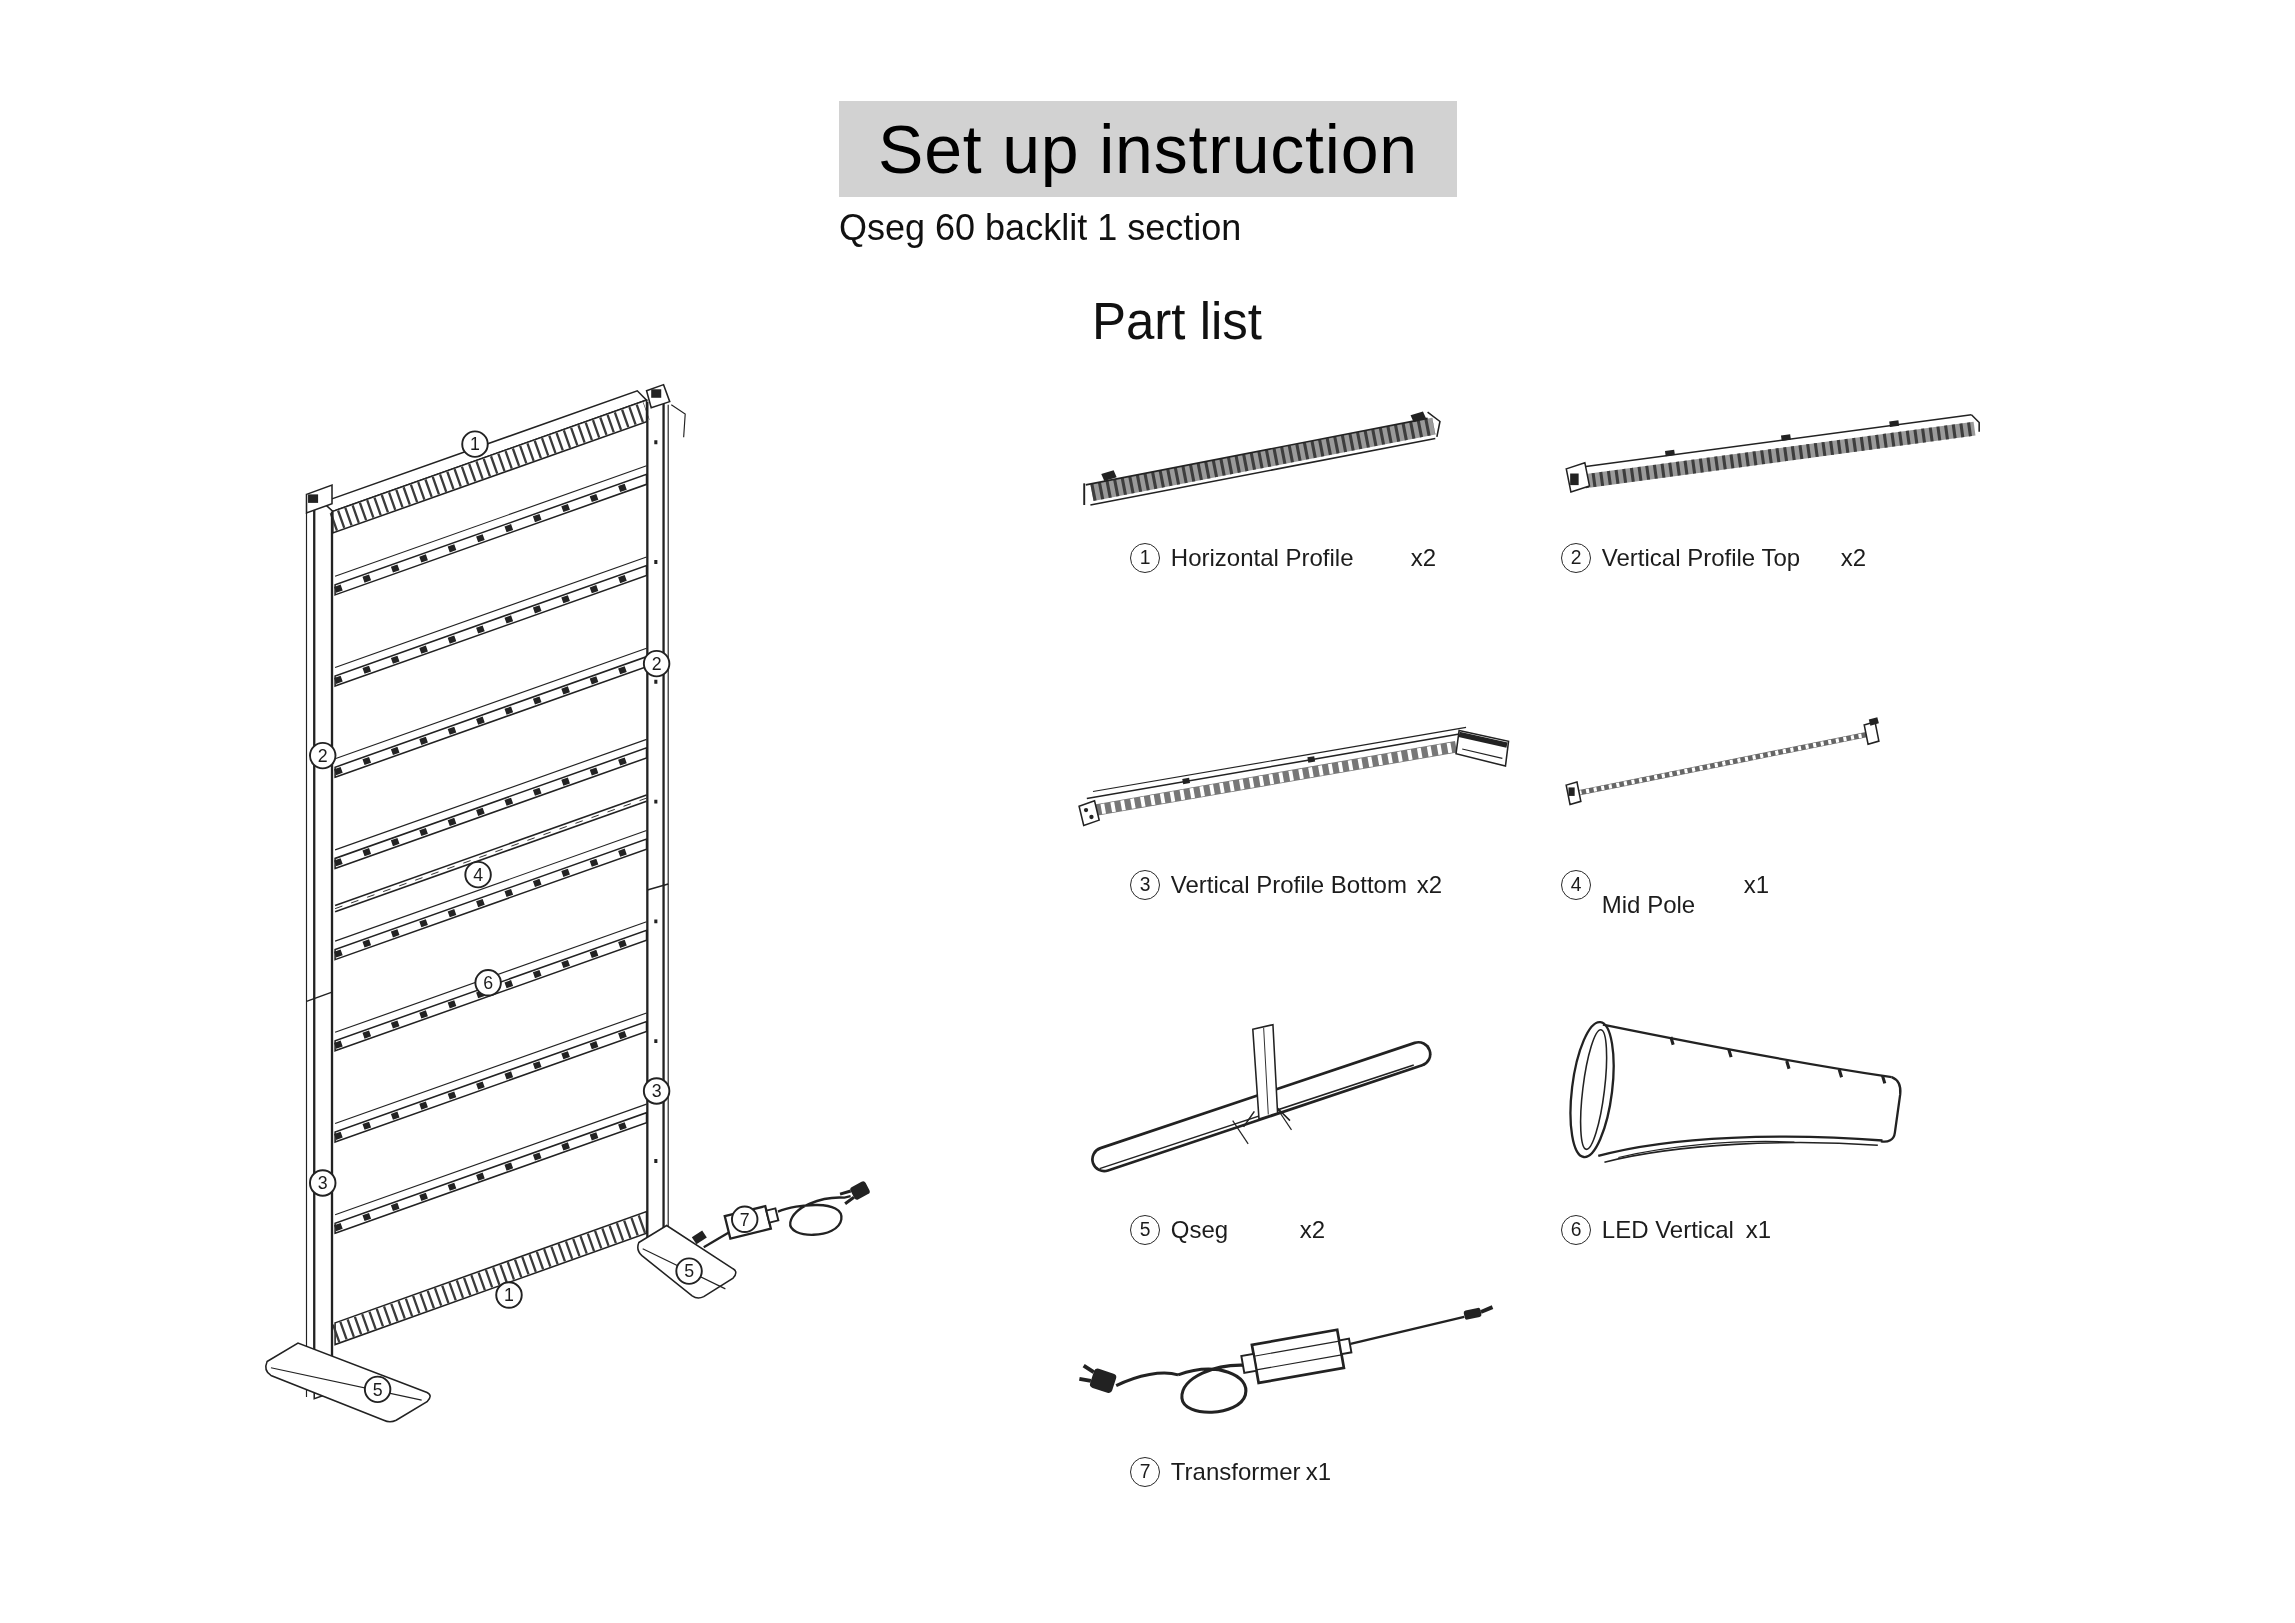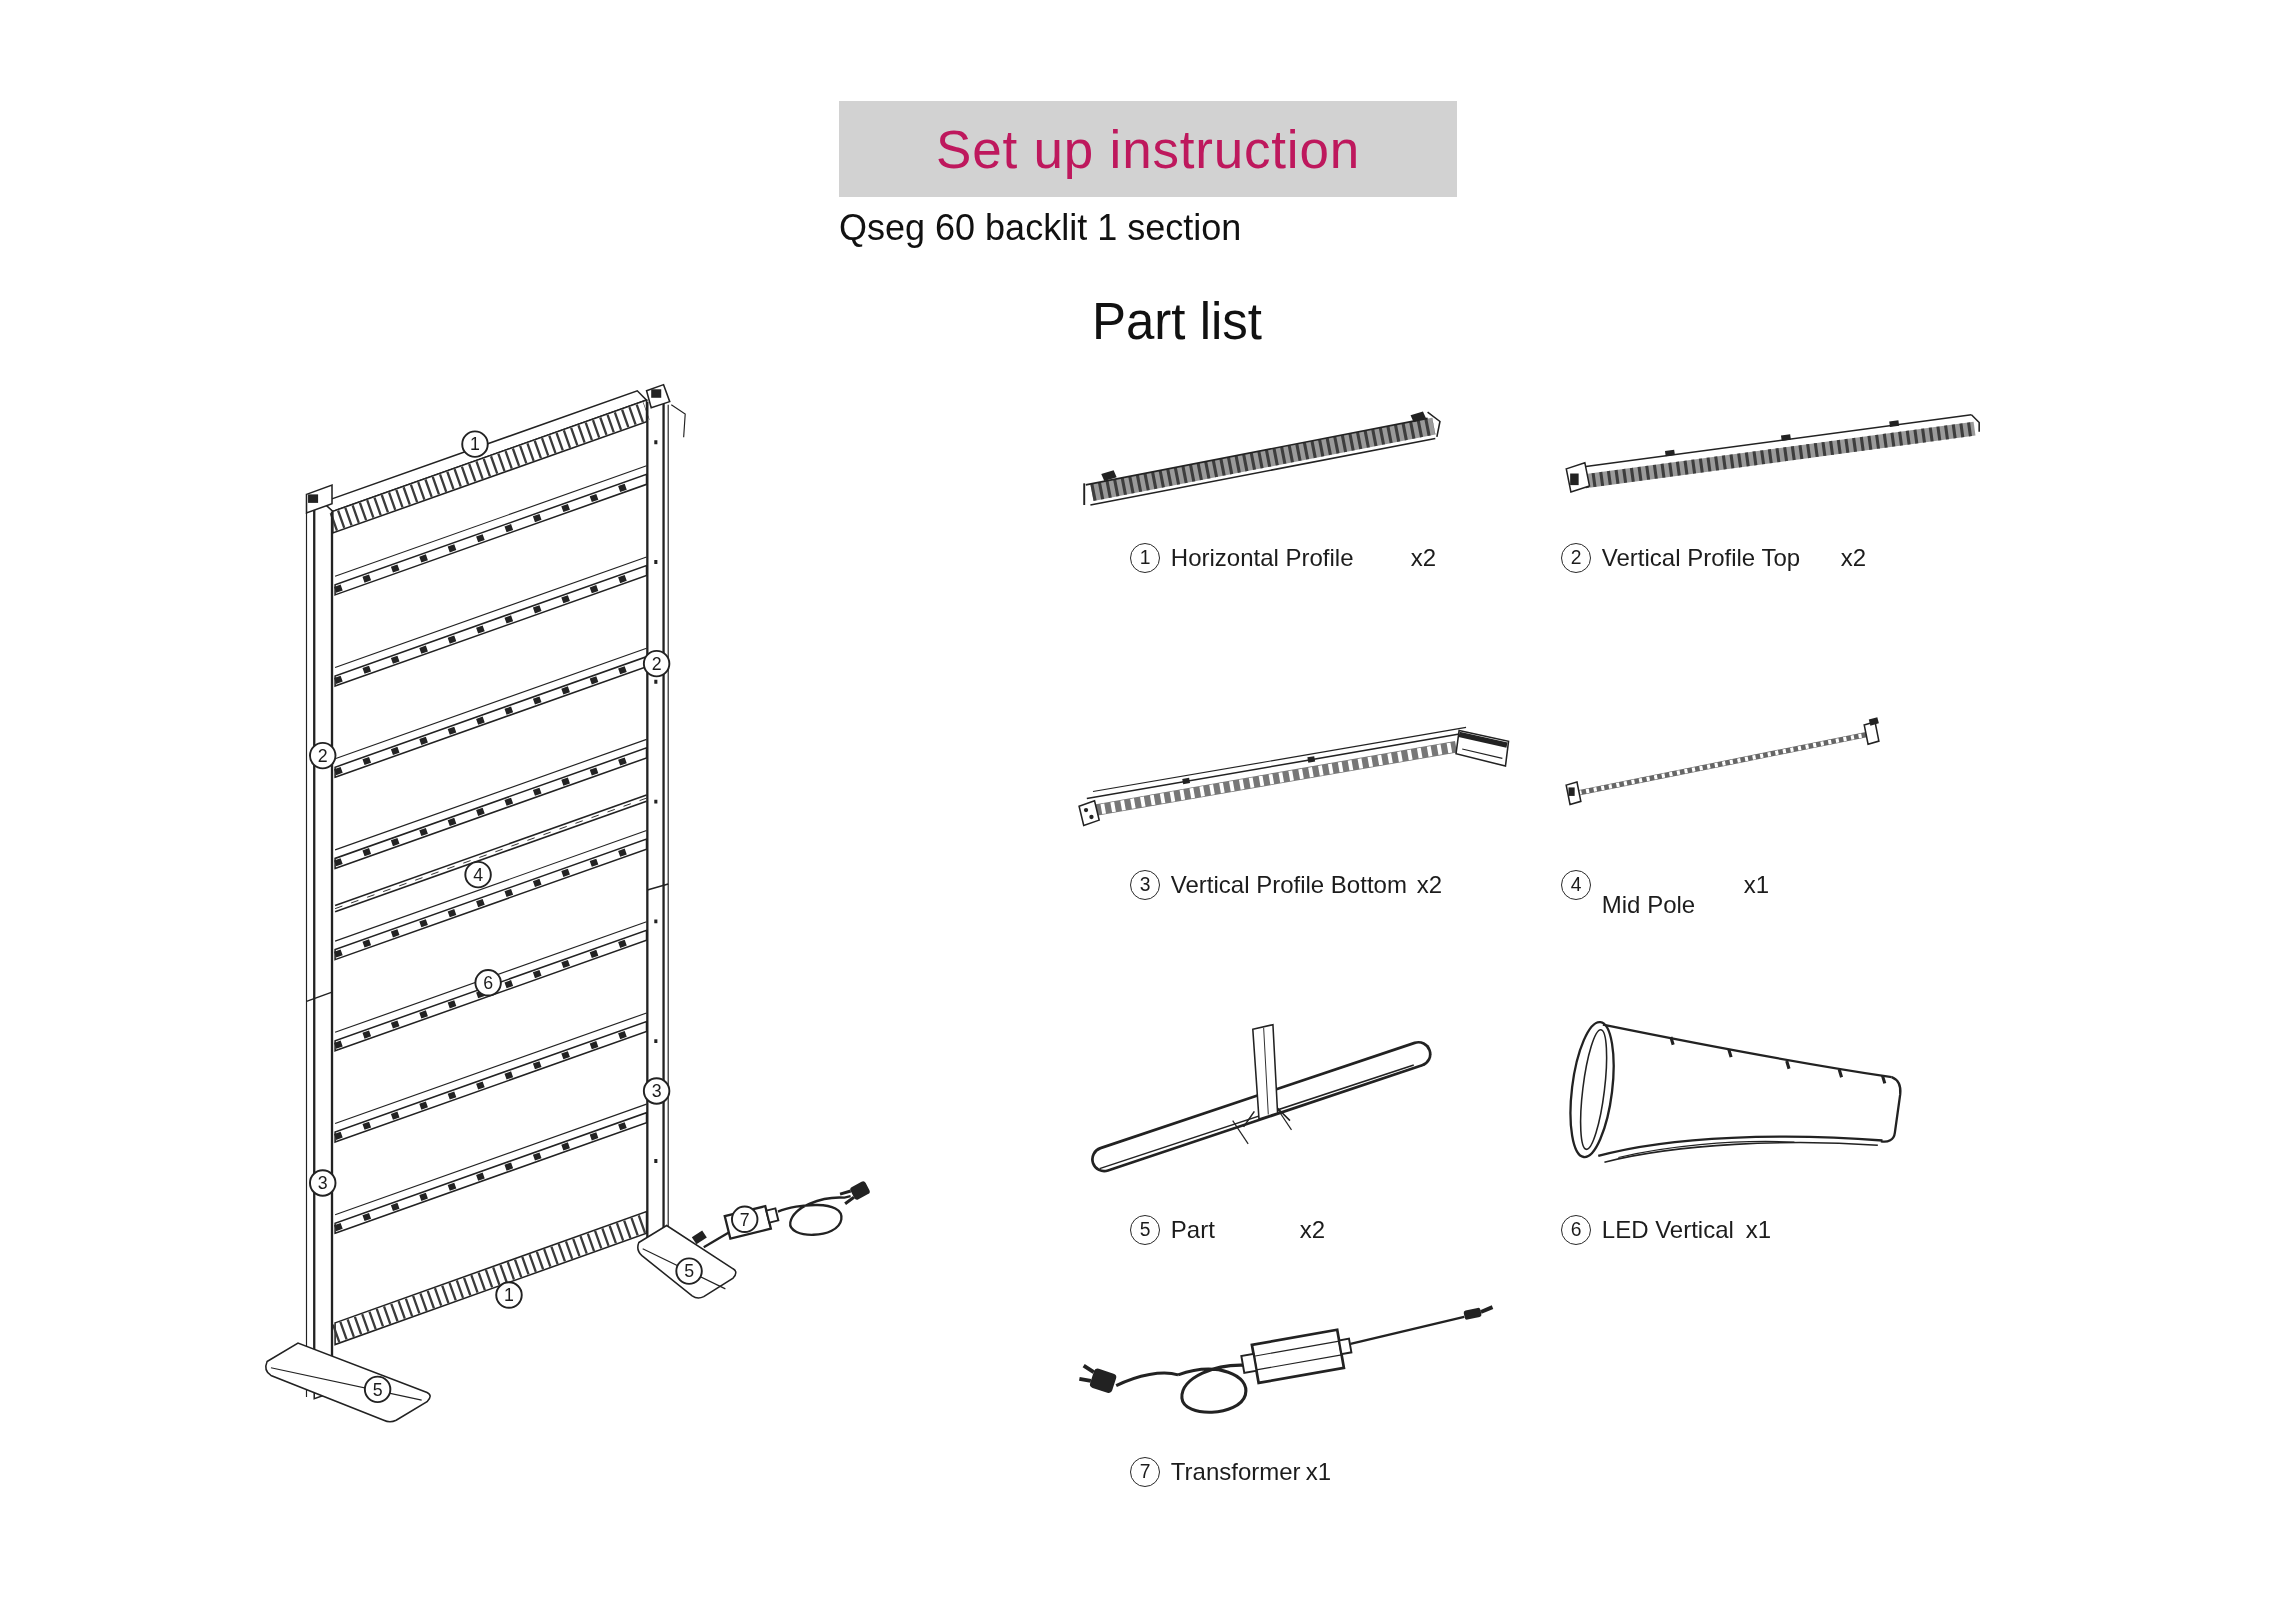--- a/index.html
+++ b/index.html
@@ -2,21 +2,21 @@
 <html style="font-size:12.4px"><head>
 <meta charset="utf-8">
 <style>
   html,body{margin:0;padding:0;background:#ffffff;}
   body{width:2295px;height:1623px;position:relative;overflow:hidden;
        font-family:"Liberation Sans","DejaVu Sans",sans-serif;color:#1c1c1c;}
   .abs{position:absolute;}
   
   .title-band{left:839px;top:101px;width:618px;height:96px;background:#d2d2d2;
               display:flex;align-items:center;justify-content:center;}
-  .title-band .t{font-size:53px;letter-spacing:0.8px;color:#be185d;}
+  .title-band .t{font-size:68px;letter-spacing:0.8px;color:#000000;}
   .subtitle{left:839px;top:207px;width:618px;font-size:36px;color:#111;}
   .part-list-heading{left:868px;top:292px;width:618px;text-align:center;font-size:51px;color:#111;}
   
   .part-label{position:absolute;height:32px;display:flex;align-items:center;font-size:24px;white-space:nowrap;}
   .pnum{display:inline-block;width:28px;height:28px;border:1.5px solid #2a2a2a;border-radius:50%;
         text-align:center;line-height:27px;font-size:19.3px;flex:0 0 auto;}
   .pname{display:inline-block;margin-left:10.8px;}
   .pqty{display:inline-block;text-align:right;}
   svg{position:absolute;overflow:visible;}
   .callout circle{fill:#ffffff;stroke:#222;stroke-width:2.5;}
@@ -48,21 +48,21 @@
   <span class="pname" style="width:246px;">Vertical Profile Bottom</span>
   <span class="pqty">x2</span>
 </div>
 <div class="part-label" style="left:1561px;top:869px;">
   <span class="pnum">4</span>
   <span class="pname" style="width:142px;margin-top:40px;">Mid Pole</span>
   <span class="pqty">x1</span>
 </div>
 <div class="part-label" style="left:1130px;top:1214px;">
   <span class="pnum">5</span>
-  <span class="pname" style="width:129px;">Part</span>
+  <span class="pname" style="width:129px;">Qseg</span>
   <span class="pqty">x2</span>
 </div>
 <div class="part-label" style="left:1561px;top:1214px;">
   <span class="pnum">6</span>
   <span class="pname" style="width:144px;">LED Vertical</span>
   <span class="pqty">x1</span>
 </div>
 <div class="part-label" style="left:1130px;top:1456px;">
   <span class="pnum">7</span>
   <span class="pname" style="width:135px;">Transformer</span>

